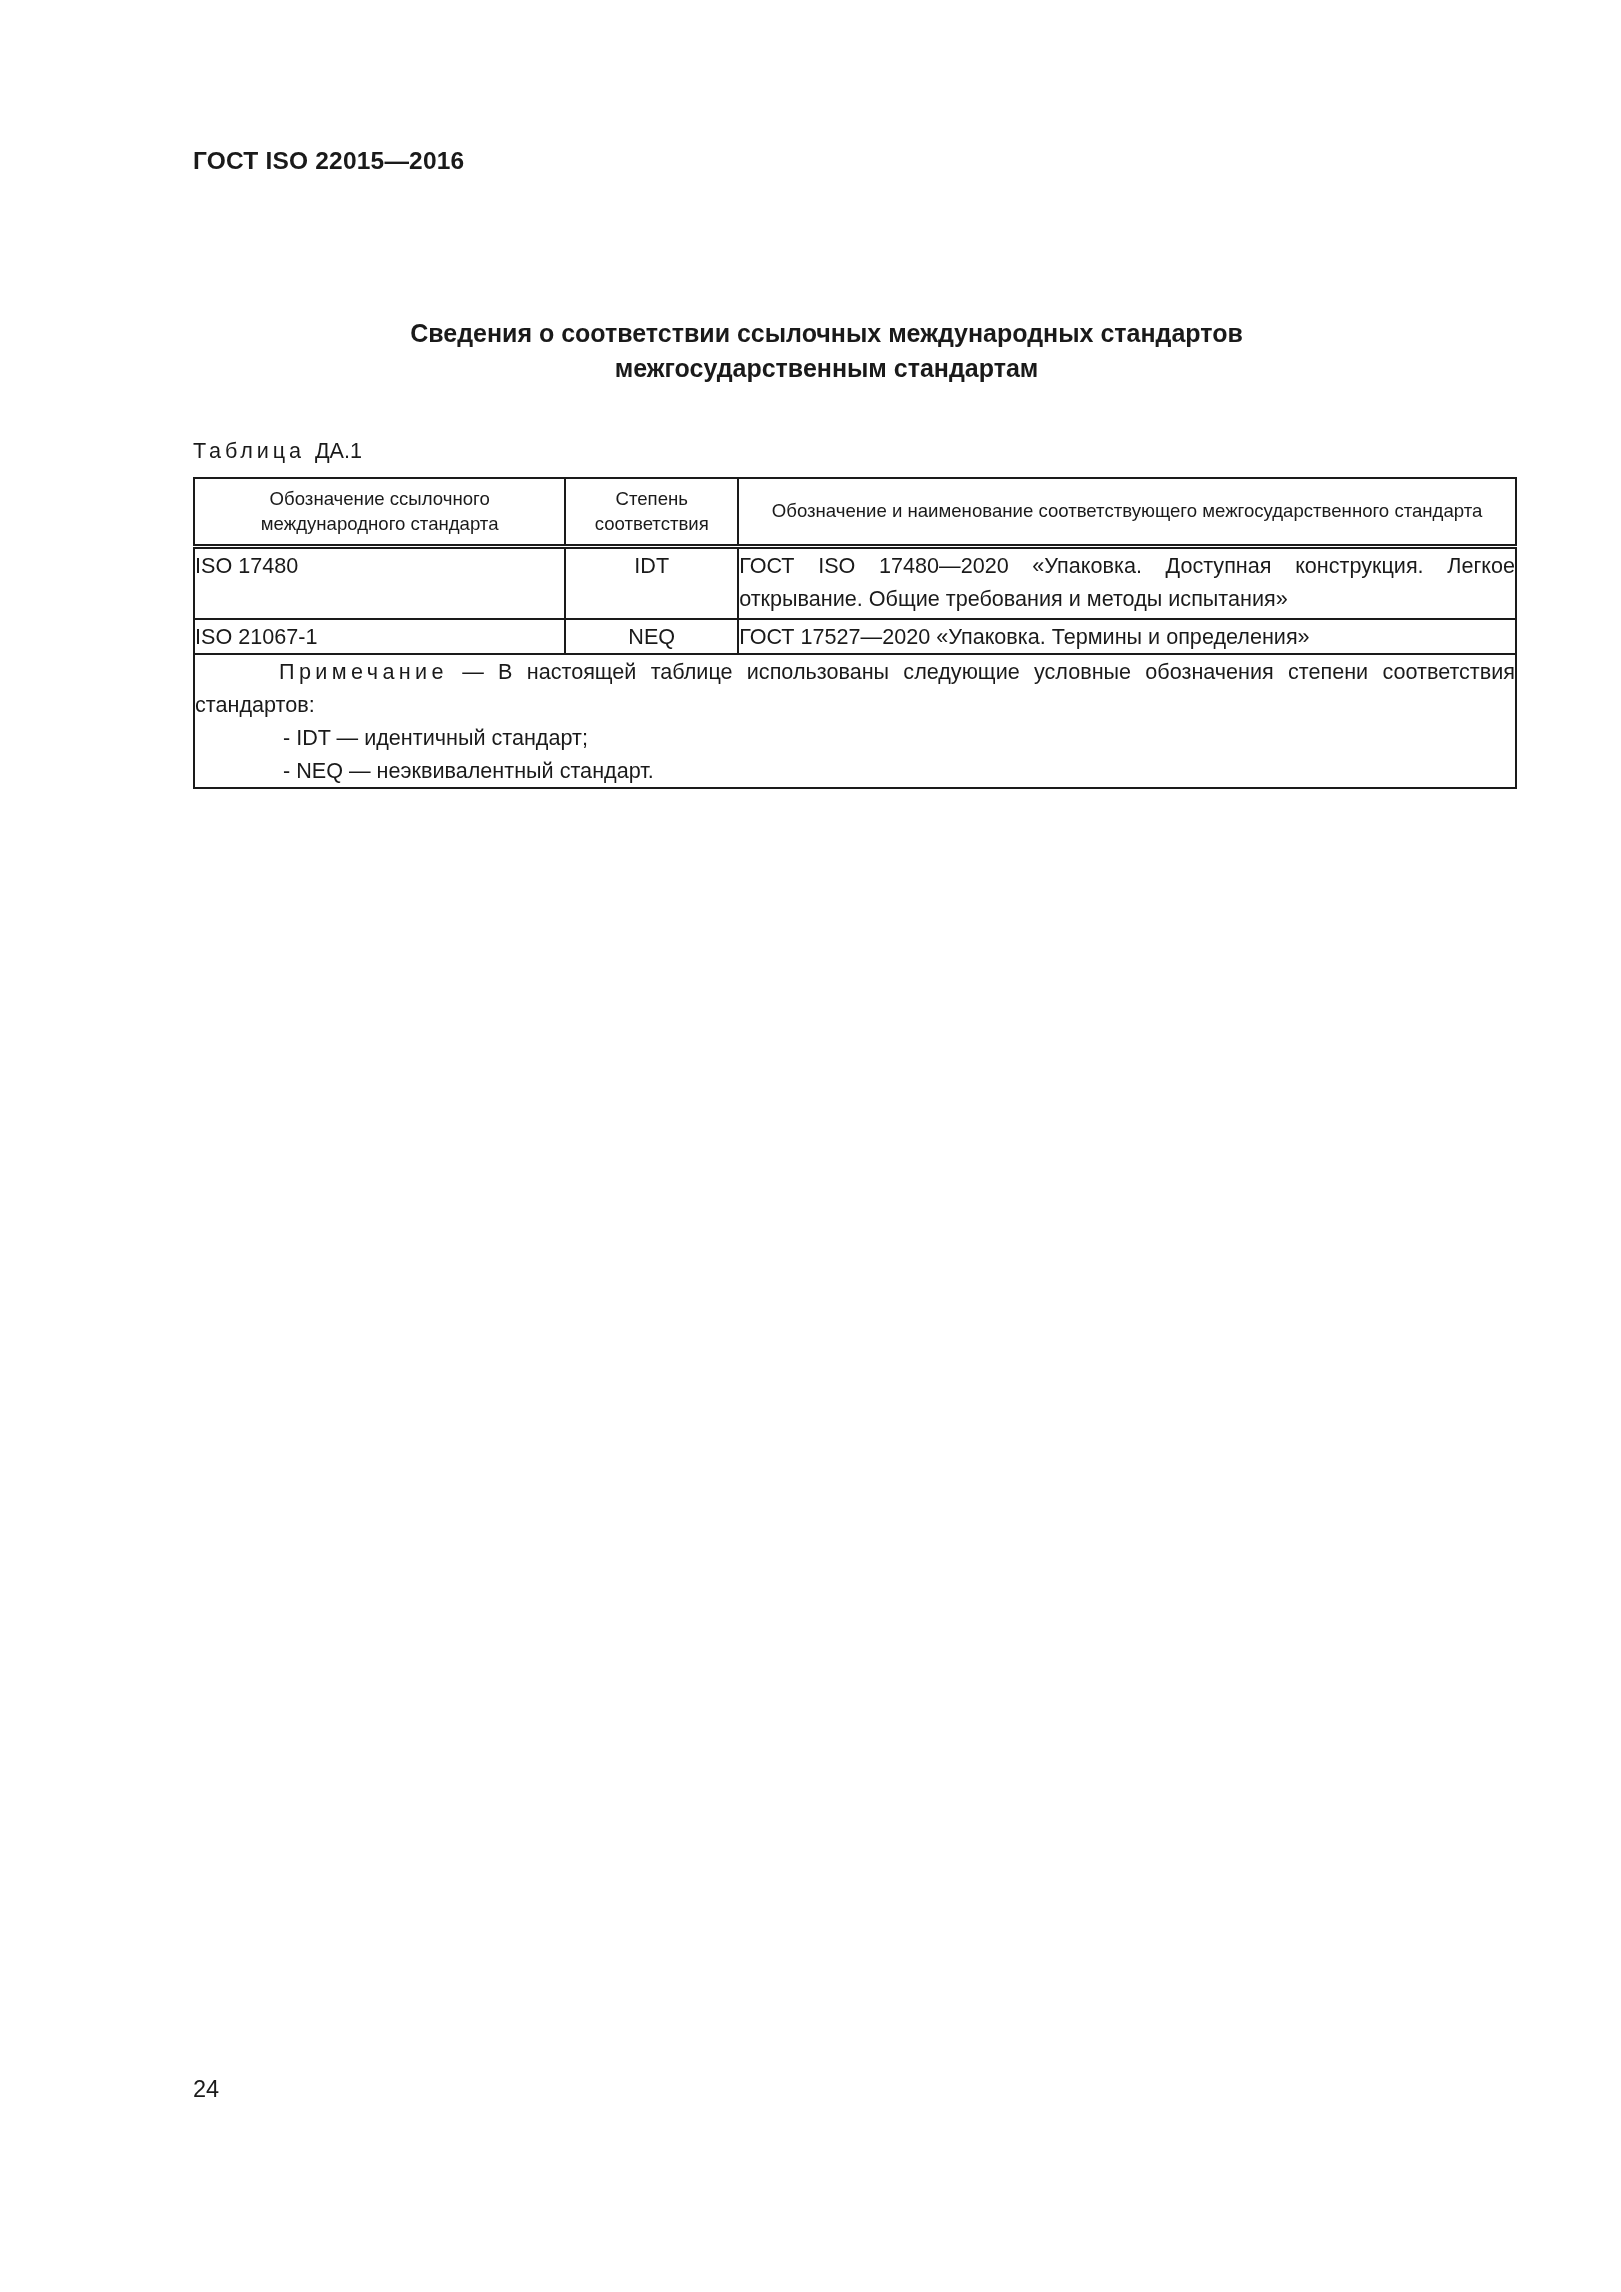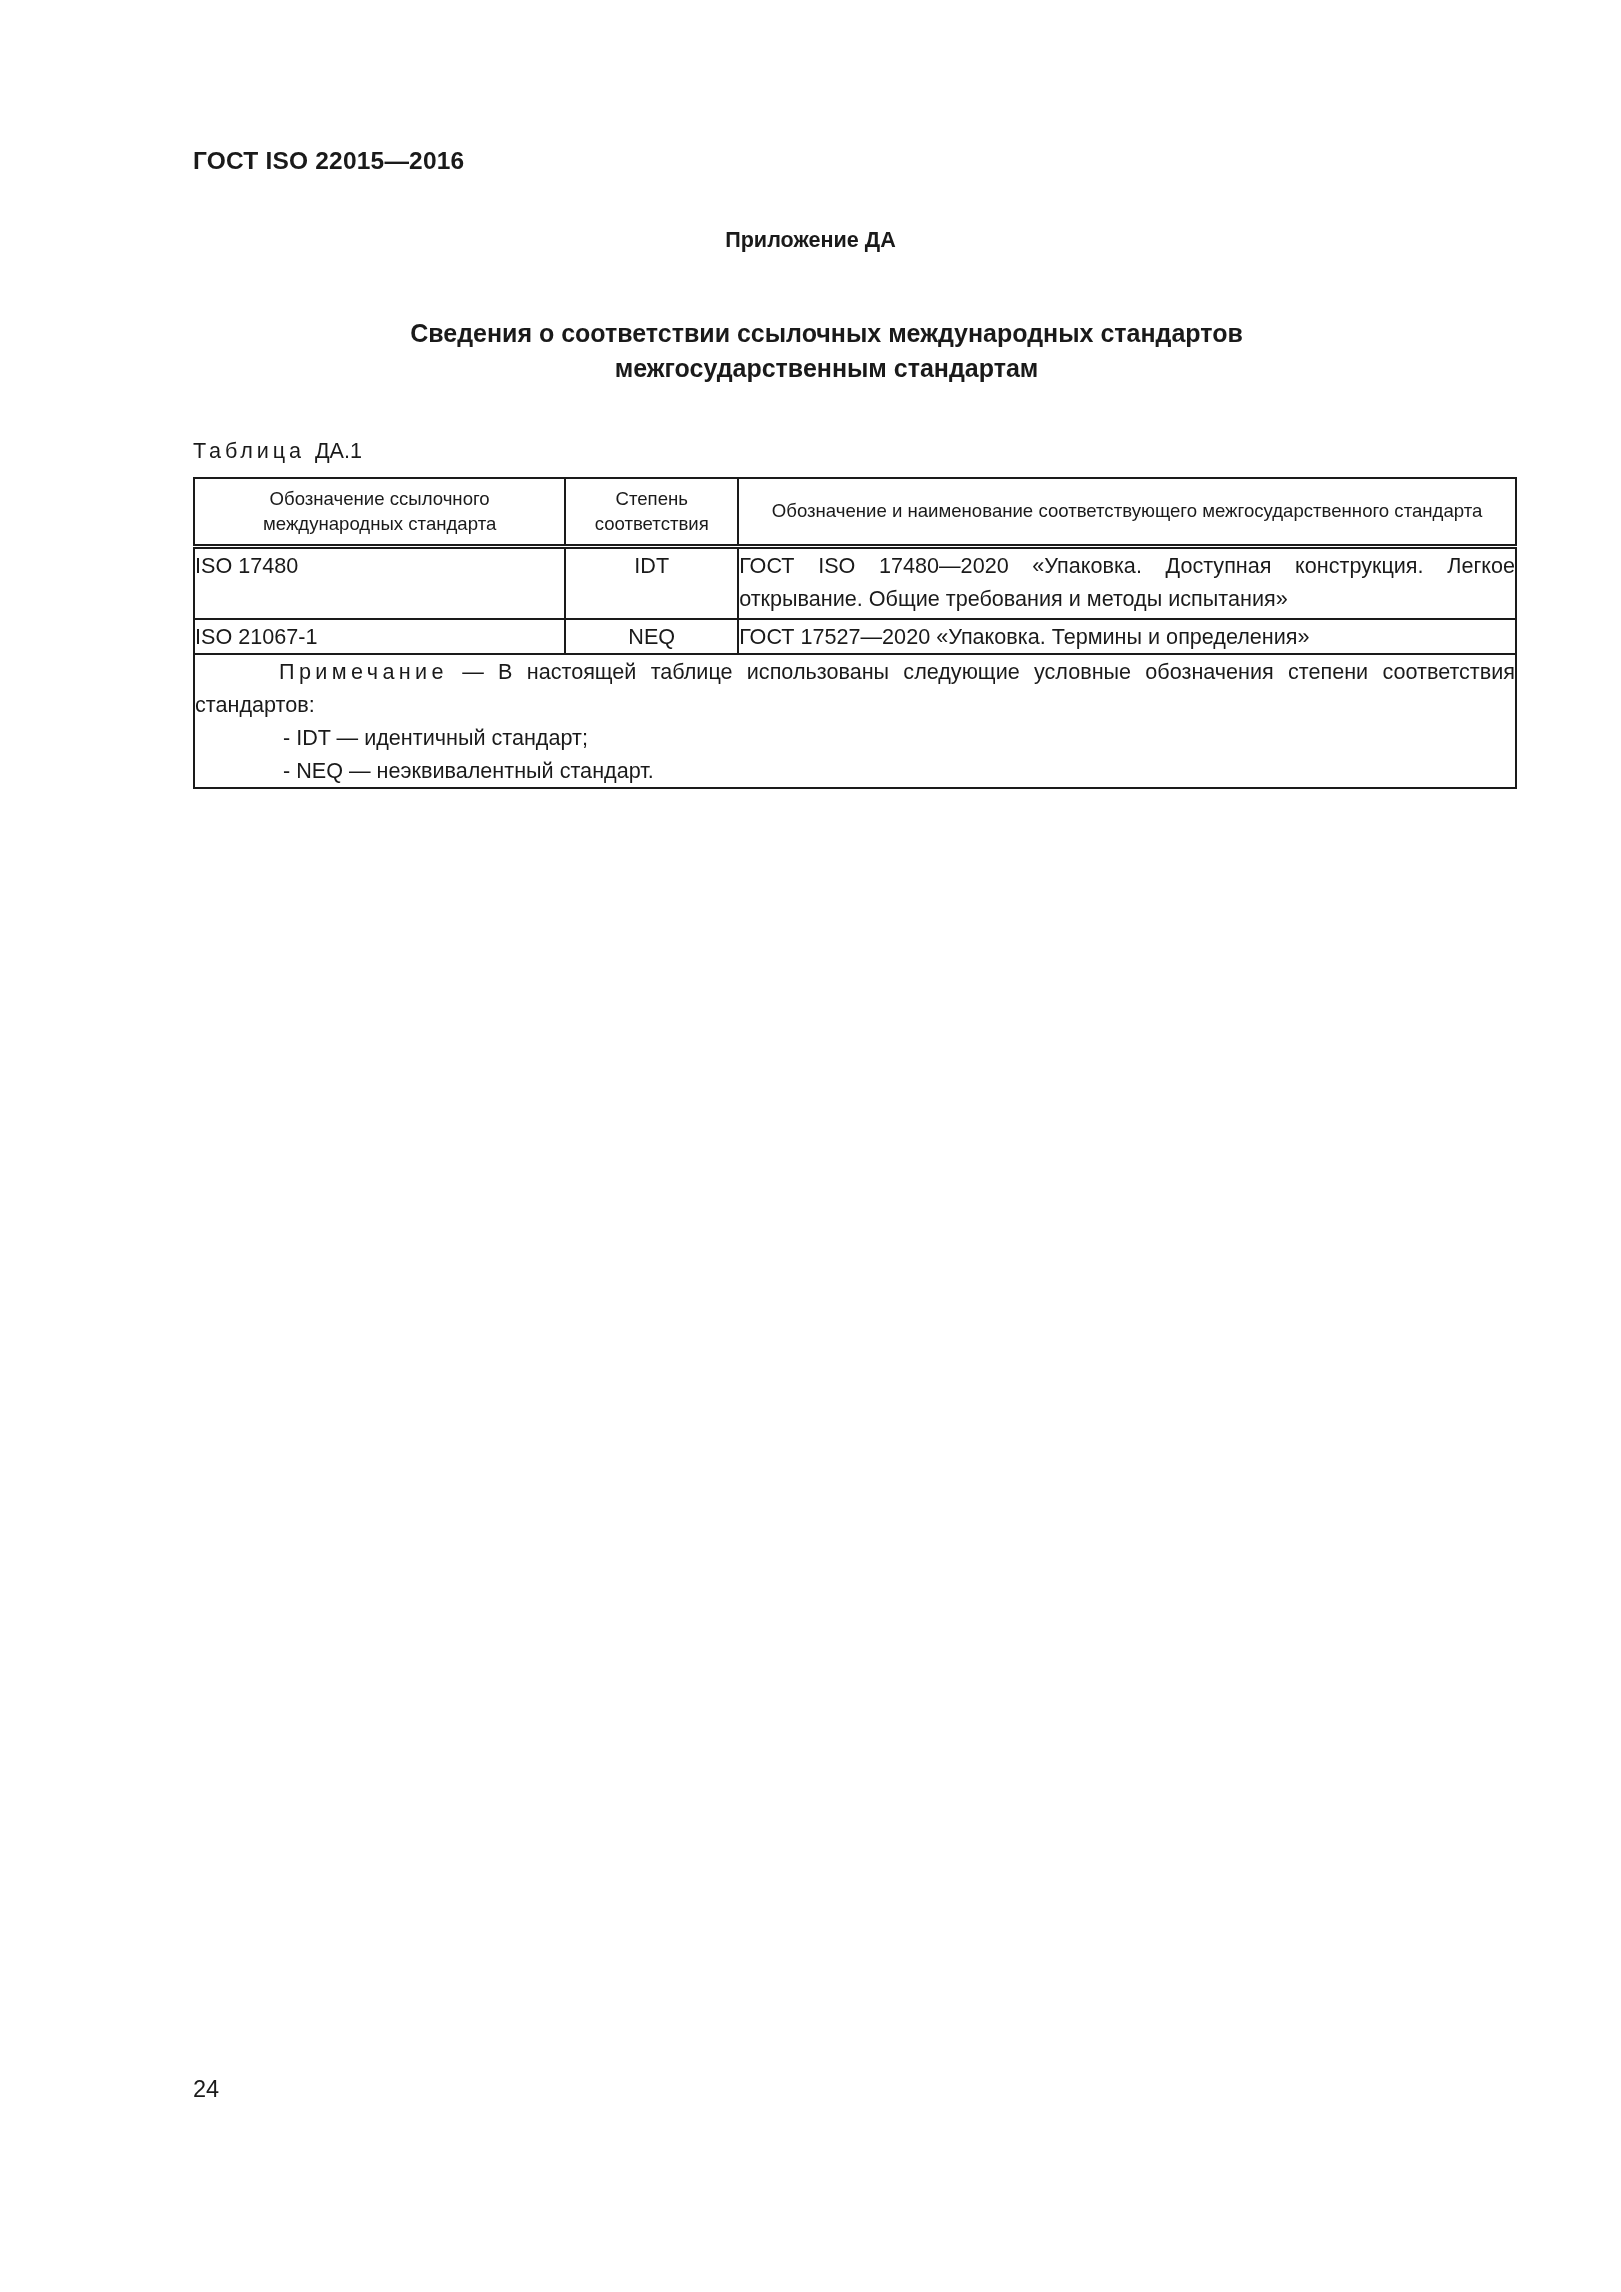--- a/index.html
+++ b/index.html
@@ -26,38 +26,37 @@
     .spaced { letter-spacing: 4.4px; }
     .note-li { padding-left: 88px; }
     .page-number { position: absolute; left: 193px; top: 2076px; font-size: 23.5px; }
   </style>
 </head>
 <body>
 
 <div class="page-header">ГОСТ ISO 22015—2016</div>
 
 <div class="appendix">
-  <div>Приложение ДА</div>
 </div>
 
 <div class="appendix-title">
   <div>Сведения о соответствии ссылочных международных стандартов</div>
   <div>межгосударственным стандартам</div>
 </div>
 
 <div class="table-caption">
   <span>Таблица</span>
   <span class="num">ДА.1</span>
 </div>
 
 <table class="std">
   <tbody>
       <tr class="head">
     <th class="c1">
-      <div style="padding:0 39px;">Обозначение ссылочного международных стандарта</div>
+      <div style="padding:0 39px;">Обозначение ссылочного международного стандарта</div>
     </th>
     <th class="c2">
       <div style="padding:0 21px;">Степень соответствия</div>
     </th>
     <th class="c3">
       <div style="padding:0 19.6px;">Обозначение и наименование соответствующего межгосударственного стандарта</div>
     </th>
   </tr>
   <tr class="row1">
     <td class="cell">ISO 17480</td>

